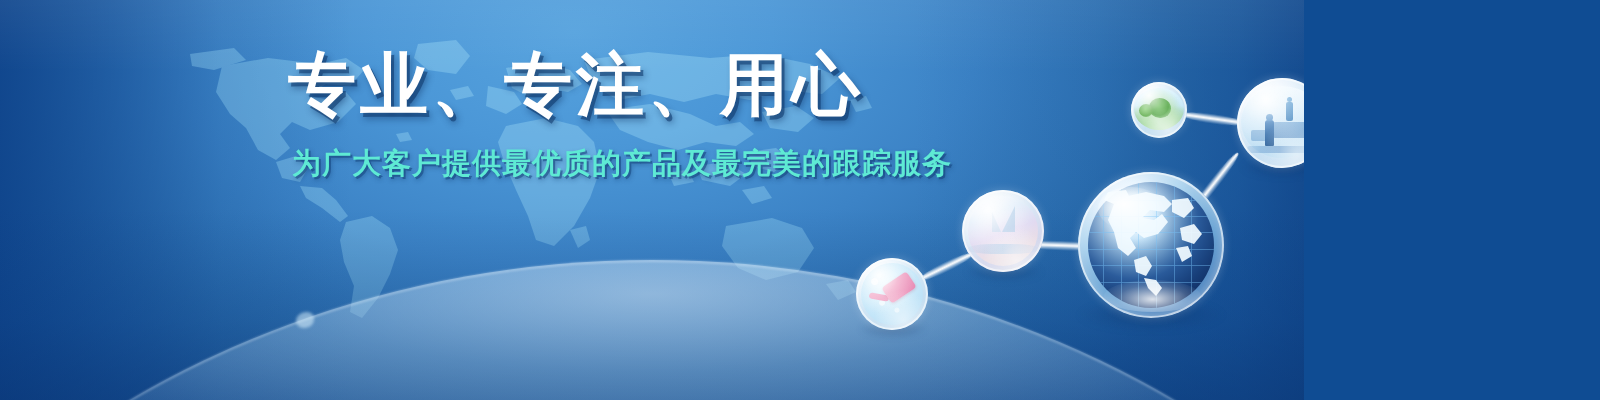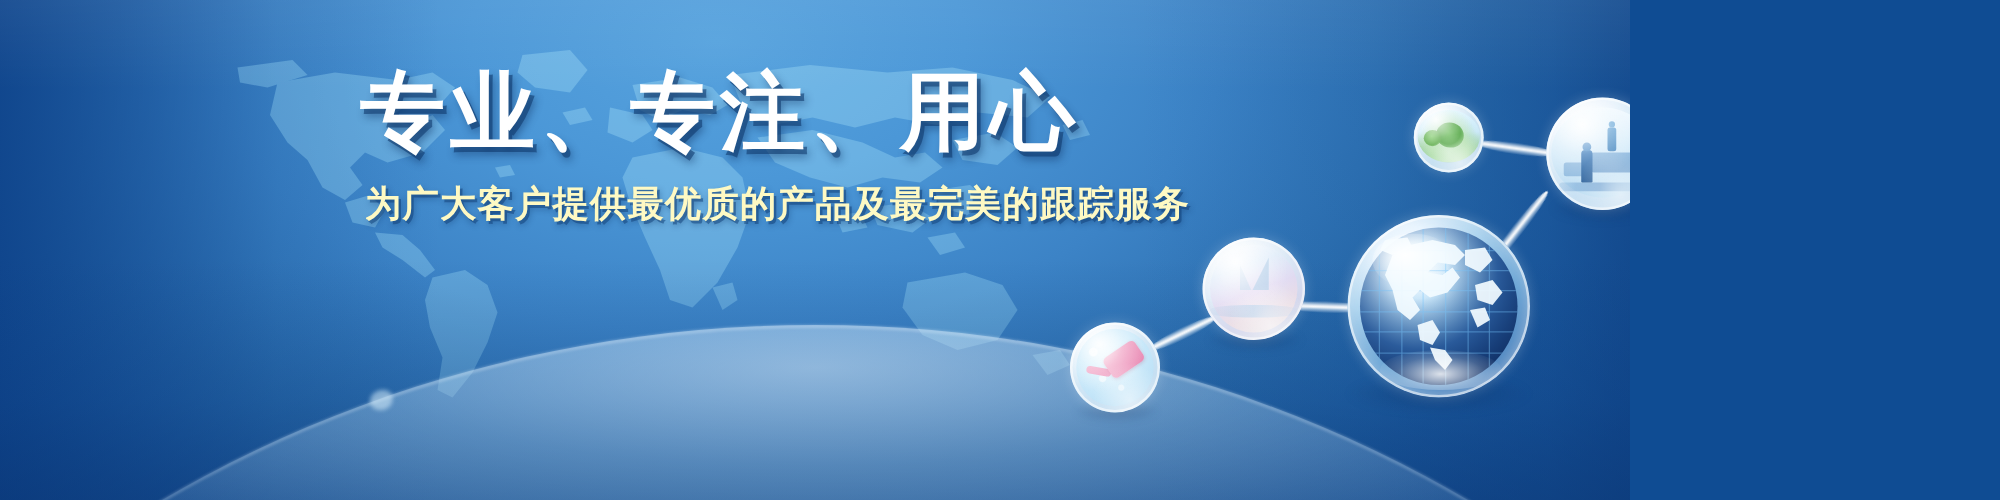--- a/index.html
+++ b/index.html
@@ -5,21 +5,21 @@
   html, body {
     margin: 0;
     padding: 0;
     background: #0f4c93;
   }
   #banner {
     position: relative;
     width: 1304px;
     height: 400px;
     overflow: hidden;
-    font-family: Liberation Sans, sans-serif;
+    font-family: Liberation Mono, monospace;
     background: #2b6cab;
   }
 
   
   .bg-base {
     position: absolute; inset: 0;
     background:
       radial-gradient(ellipse 900px 520px at 44% 8%,
           #57a3de 0%, #4b97d7 22%, #3c83c6 45%, #2a6cac 68%, #1d5ca0 86%, #17549a 100%);
   }
@@ -104,21 +104,21 @@
     text-shadow:
       3px 4px 0 rgba(12,52,104,0.55),
       4px 6px 7px rgba(8,40,88,0.45);
     white-space: nowrap;
   }
   .subline {
     margin-top: 20px;
     margin-left: 4px;
     font-size: 29px;
     font-weight: bold;
-    color: #fef9c3;
+    color: #5eead4;
     letter-spacing: 1px;
     text-shadow:
       2px 2px 0 rgba(16,62,118,0.50),
       2px 3px 5px rgba(10,45,95,0.40);
     white-space: nowrap;
   }
 
   
   .cluster { position: absolute; left: 0; top: 0; width: 1600px; height: 400px; }
 

